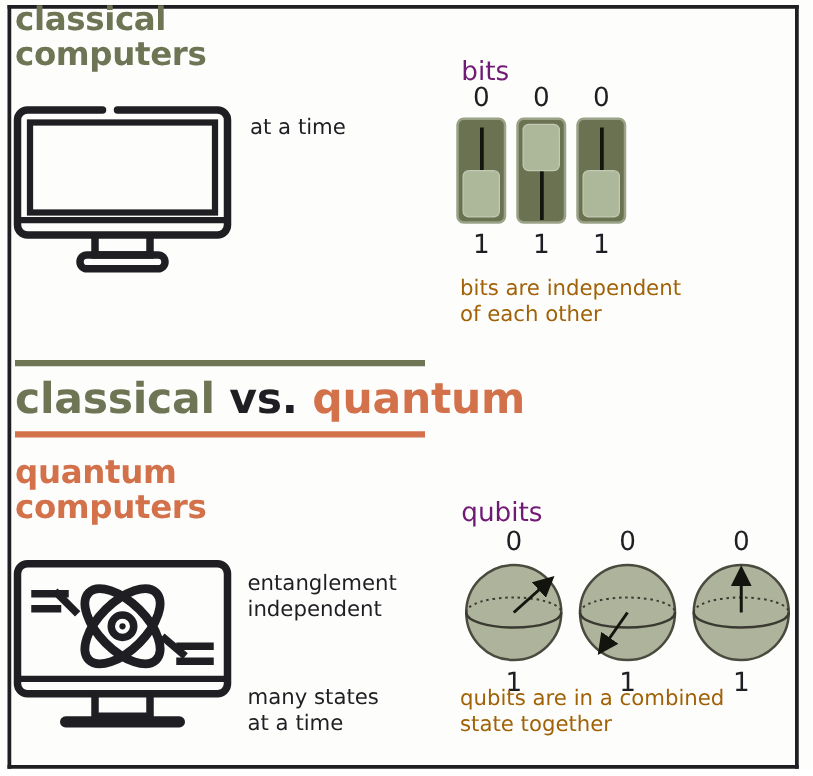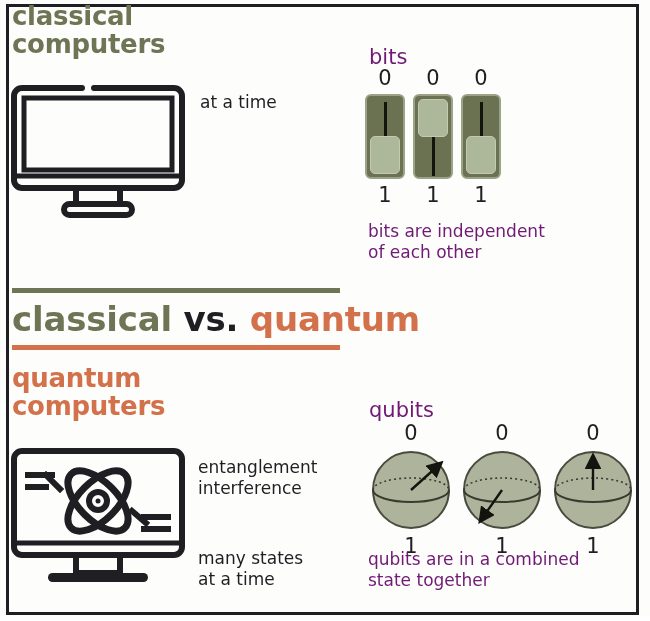--- a/index.html
+++ b/index.html
@@ -54,21 +54,21 @@
     font-size: 21px;
     color: #701a75;
   }
   #bits-label  { left: 369px; top: 45px; }
   #qubits-label{ left: 369px; top: 398px; text-align: right; }
 
   .caption {
     position: absolute;
     font-size: 17px;
     line-height: 1.26;
-    color: #701a75;
+    color: #a16207;
   }
   #bits-caption   { left: 368px; top: 221px; }
   #qubits-caption { left: 368px; top: 549px; }
 
   
   #divider-band {
     position: absolute;
     left: 12px;
     top: 288px;
     width: 328px;
@@ -277,21 +277,21 @@
 
     <g stroke="#1f1f23" stroke-width="6" stroke-linecap="square">
       <line x1="136" y1="72" x2="160" y2="72"></line>
       <line x1="136" y1="84" x2="160" y2="84"></line>
       <line x1="124" y1="66" x2="138" y2="78"></line>
     </g>
   </svg>
 
   <div id="quantum-props-text" class="body-copy">
     <div>entanglement</div>
-    <div>interference</div>
+    <div>independent</div>
   </div>
 
   <div id="quantum-states-text" class="body-copy">
     <div>many states</div>
     <div>at a time</div>
   </div>
 
   <div id="qubits-label" class="col-label">qubits</div>
 
   <div id="qubit-sphere-row">

